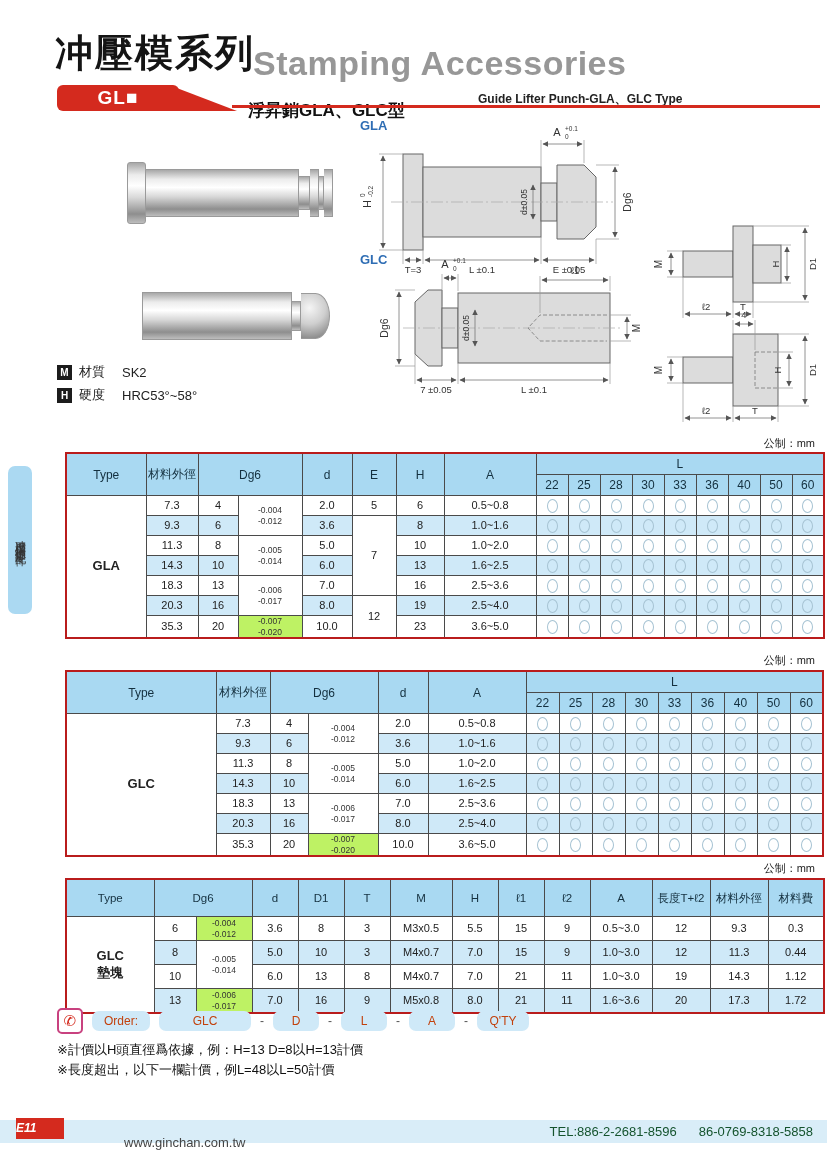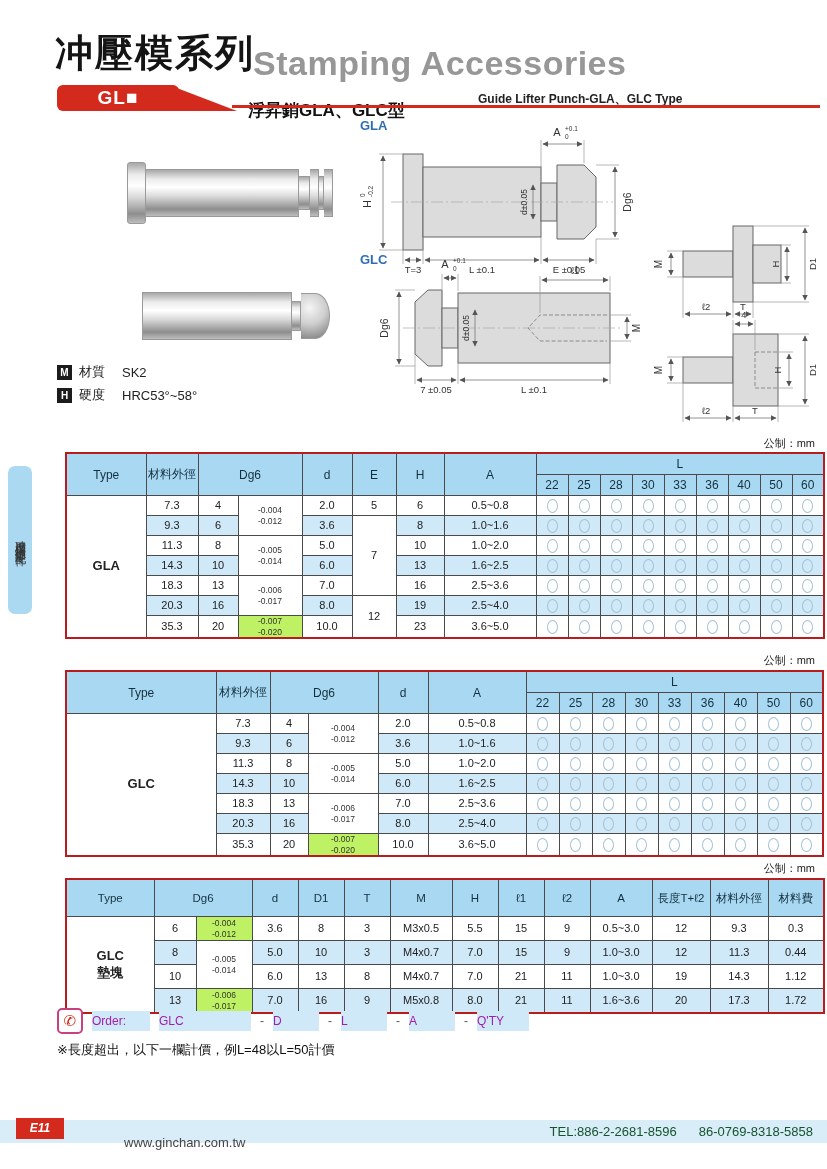--- a/index.html
+++ b/index.html
@@ -56,39 +56,39 @@
   table.spec-table td.mg, table.spec-table tr.alt td.mg{background:#fff;}
   table.spec-table td.type, table.spec-table tr.alt td.type{font-weight:bold;font-size:13px;background:#fff;line-height:1.3;}
   table.t3 td{height:23px;font-size:11px;}
   table.t3 th{height:36px;font-size:11.5px;}
   .circ{display:inline-block;width:9px;height:12px;border:1px solid #a6c3d3;border-radius:50%;vertical-align:middle;}
 
   
   .order-row{left:57px;top:1008px;display:flex;align-items:center;gap:9px;}
   .phone-ic{width:22px;height:22px;border:2px solid #c8417f;border-radius:5px;background:#fff;
             color:#d42a1e;font-size:15px;line-height:22px;text-align:center;}
-  .chip{background:#cfe9f8;height:20px;line-height:20px;font-size:12px;color:#a21caf;text-align:left;}
+  .chip{background:#cfe9f8;height:20px;line-height:20px;font-size:12px;color:#c2410c;text-align:center;border-radius:7px;}
   .chip.c-label{width:58px;}
   .chip.c-big{width:92px;}
   .chip.c-sm{width:46px;}
   .chip.c-qty{width:52px;}
   .sep{color:#555;font-size:12px;}
 
   
   .notes{left:57px;top:1040px;font-size:13px;color:#111;line-height:1.5;}
 
   
   .side-tab{left:8px;top:466px;width:24px;height:148px;background:#abd9f2;border-radius:7px;
             writing-mode:vertical-rl;text-orientation:upright;font-size:11px;color:#333;
             display:flex;align-items:center;justify-content:center;letter-spacing:2px;}
 
   
   .foot-bar{left:0;top:1120px;width:827px;height:23px;background:#d9edf8;}
   .foot-code{left:16px;top:1118px;width:48px;height:21px;background:#d42a1e;color:#fff;font-size:12px;
-             font-weight:bold;font-style:italic;text-align:center;line-height:21px;}
+             font-weight:bold;font-style:italic;line-height:21px;}
   .foot-web{left:124px;top:1124px;font-size:13px;color:#444;margin-top:11px;}
   .foot-tel{right:14px;top:1124px;font-size:13px;color:#14532d;display:flex;gap:22px;}
 
   
   .drawings{left:335px;top:112px;}
   .drawings text{fill:#333;font-family:"Liberation Sans","DejaVu Sans",sans-serif;}
   .dwg-label{fill:#2e6db4 !important;font-weight:bold;}
   .part{fill:#dcdcdc;stroke:#666;stroke-width:1;}
   .dim{stroke:#777;stroke-width:0.8;fill:none;}
   .ext{stroke:#999;stroke-width:0.7;}
@@ -726,20 +726,21 @@
     <div class="chip c-sm">D</div>
     <span class="sep">-</span>
     <div class="chip c-sm">L</div>
     <span class="sep">-</span>
     <div class="chip c-sm">A</div>
     <span class="sep">-</span>
     <div class="chip c-qty">Q'TY</div>
   </div>
 
   <div class="abs notes">
+    <div>※計價以H頭直徑爲依據，例：H=13 D=8以H=13計價</div>
     <div>※長度超出，以下一欄計價，例L=48以L=50計價</div>
   </div>
 
   <div class="abs foot-bar"></div>
   <div class="abs foot-code">E11</div>
   <div class="abs foot-web">www.ginchan.com.tw</div>
   <div class="abs foot-tel">
     <span>TEL:886-2-2681-8596</span>
     <span>86-0769-8318-5858</span>
   </div>

